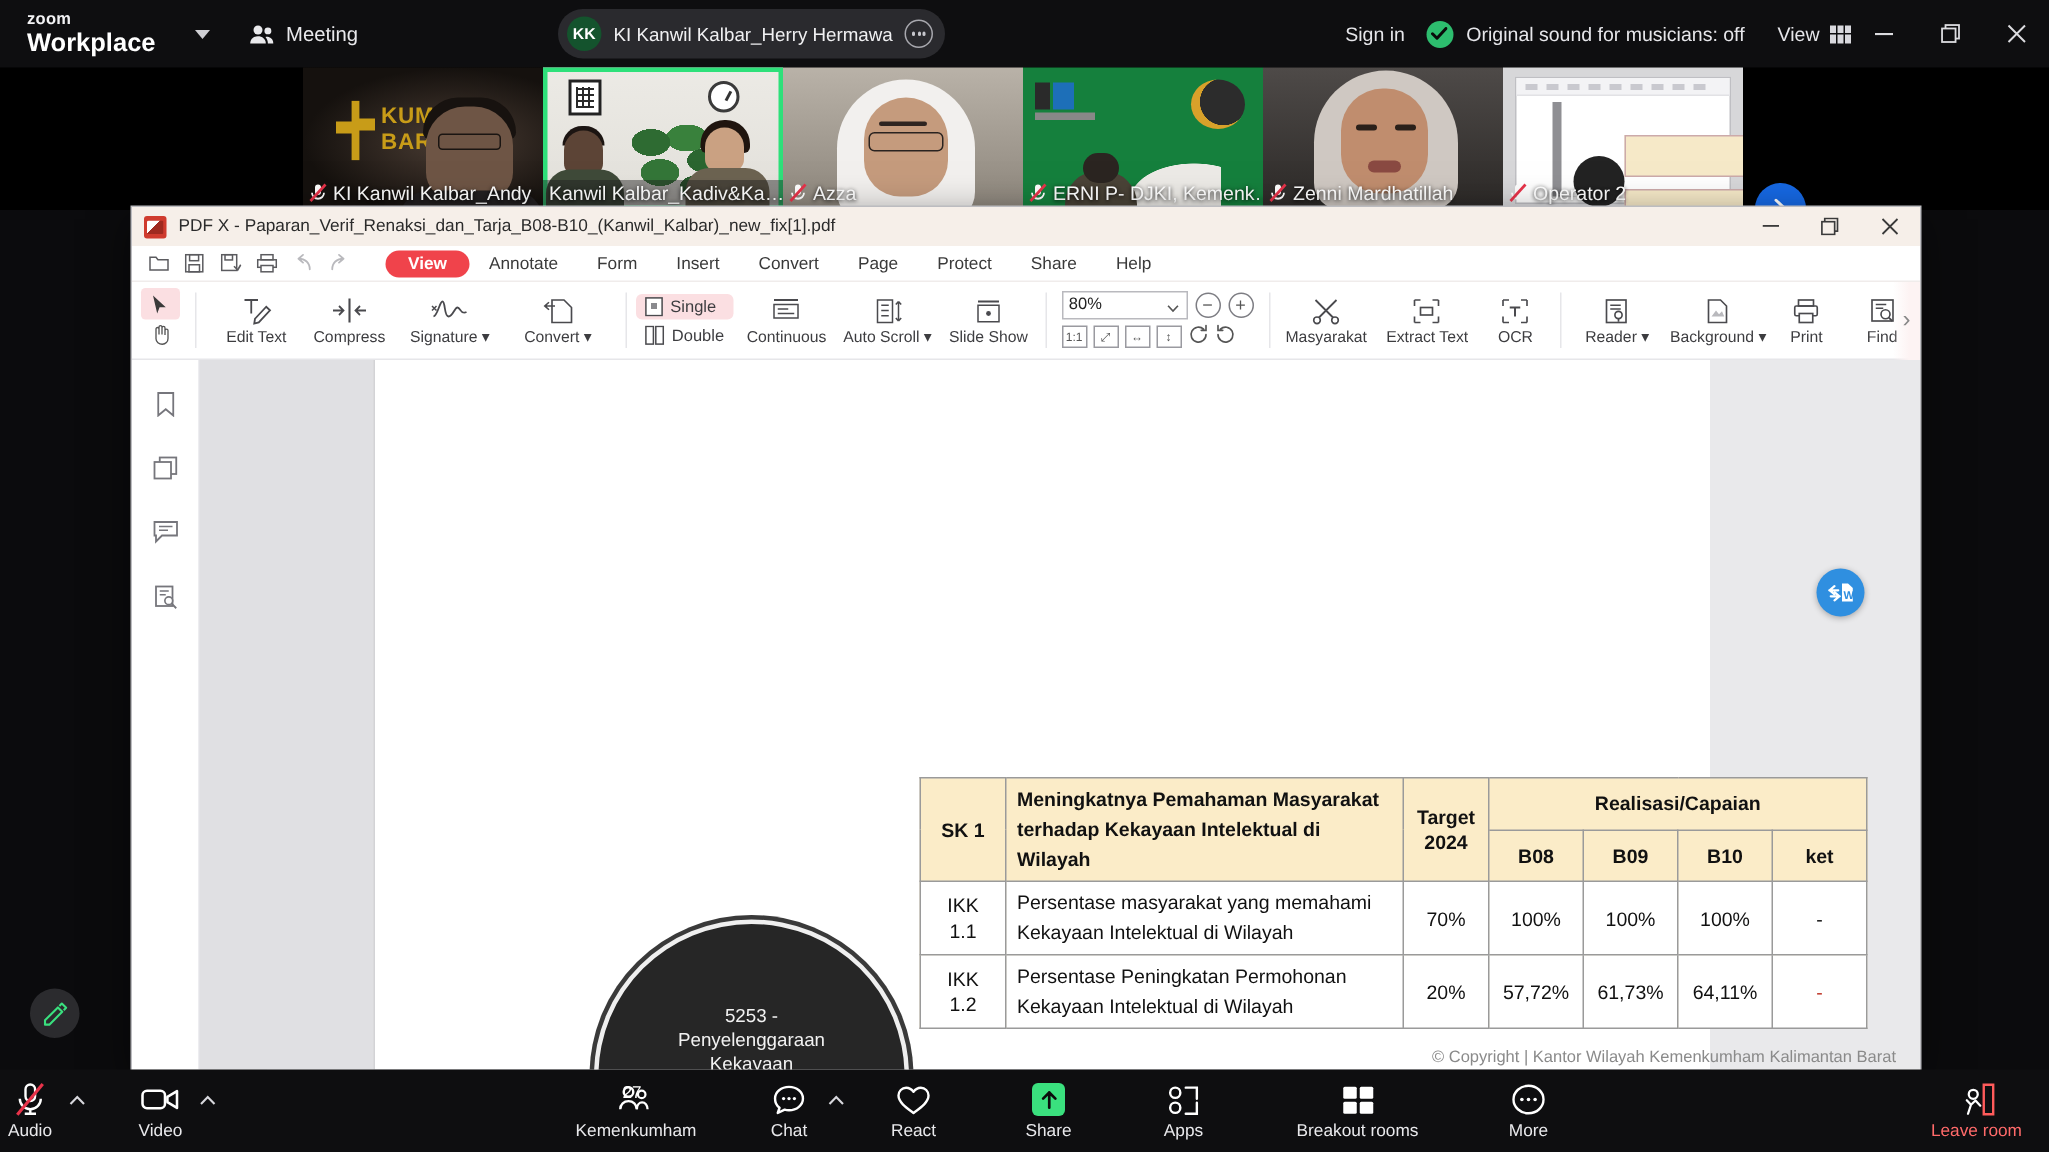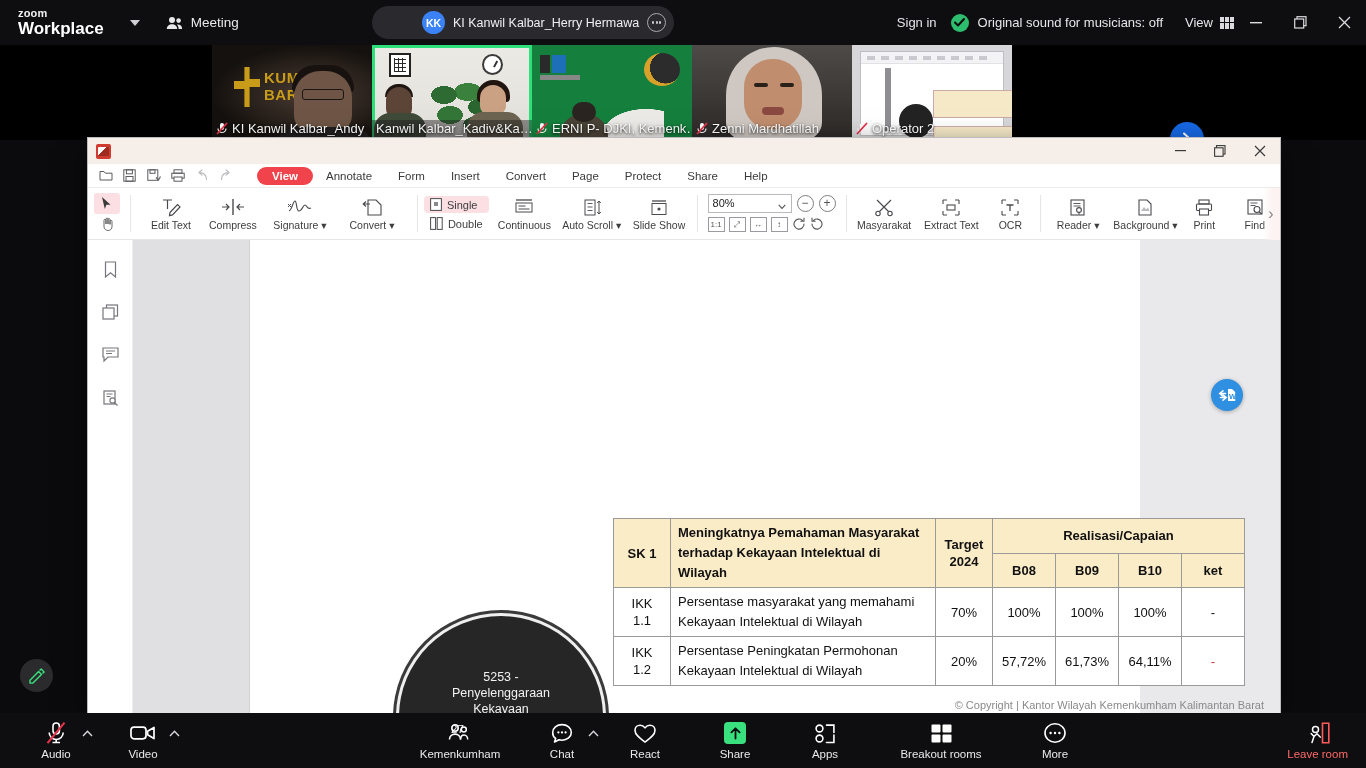--- a/index.html
+++ b/index.html
@@ -28,42 +28,42 @@
   }
   .meeting-btn { display:flex; align-items:center; gap:8px; margin-left: 26px; color:#e9e9ec; font-size:13.5px;}
   .meeting-btn svg { display:block; }
   .meeting-pill {
     position:absolute; left: 372px; top: 6px; height: 33px;
     background: #2a2a2e; border-radius: 17px; display:flex; align-items:center;
     padding: 0 8px 0 6px; gap: 8px;
   }
   .kk-avatar {
     width: 23px; height: 23px; border-radius: 50%;
-    background: #3b82f6; color:#fff; font-size: 10.5px; font-weight: 700;
-    display:flex; align-items:center; justify-content:center;margin-left:44px;
+    background: #14532d; color:#fff; font-size: 10.5px; font-weight: 700;
+    display:flex; align-items:center; justify-content:center;
   }
   .meeting-pill-title { font-size: 12.5px; color: #f0f0f2; white-space: nowrap;}
   .dots-circle {
     width:19px; height:19px; border-radius:50%; border:1.3px solid #a8a8ae;
     display:flex; align-items:center; justify-content:center; gap:1.5px;
   }
   .dots-circle i { width:2.2px; height:2.2px; border-radius:50%; background:#c6c6cc; display:block;}
   .topbar-right { position:absolute; right: 0; top:0; height:45px; display:flex; align-items:center; gap: 0;}
   .signin { font-size: 13px; color:#e6e6ea; margin-right: 14px; }
   .origsound { display:flex; align-items:center; gap:9px; font-size:13px; color:#e6e6ea; }
   .shield-ok { width:18px; height:18px; border-radius:50%; background:#2dbd6e; display:flex; align-items:center; justify-content:center;}
   .shield-ok svg { display:block;}
   .view-btn { display:flex; align-items:center; gap:7px; font-size:13px; color:#e6e6ea; margin-left: 22px; }
   .grid-ico { width:14px; height:12px; display:grid; grid-template-columns: repeat(3,1fr); grid-template-rows: repeat(2,1fr); gap:1.2px;}
   .grid-ico i { background:#d9d9de; display:block; }
   .wctl { width:44px; height:45px; display:flex; align-items:center; justify-content:center; color:#e2e2e6;}
 
   
   .filmstrip { position:absolute; left:0; top:45px; width:1366px; height:95px; background:#000; }
-  .tiles { position:absolute; left: 212px; top: 0; display:flex; height:95px;justify-content:space-between; }
+  .tiles { position:absolute; left: 202px; top: 0; display:flex; height:95px;justify-content:space-between; }
   .tile { position:relative; width:160px; height:95px; overflow:hidden; background:#1b1b1b; }
   .tile.active { outline: 3px solid #2ee07a; outline-offset:-3px; }
   .tile-name {
     position:absolute; left:0; bottom:3px; display:flex; align-items:center; gap:4px;
     padding: 1px 5px 1px 4px; font-size:13px; color:#fff; max-width:100%;
     text-shadow: 0 1px 3px rgba(0,0,0,.95); white-space:nowrap; overflow:hidden;
   }
   .mute-ico { width:12px; height:13px; flex:none; }
   .nav-next {
     position:absolute; right: 162px; top: 77px; width:34px; height:34px; border-radius:50%;
@@ -345,20 +345,36 @@
         <div class="p1h"></div>
         <div class="p1b"></div>
         <div class="p2hr"></div>
         <div class="p2h"></div>
         <div class="p2b"></div>
         <div class="tile-name">
           <span>Kanwil Kalbar_Kadiv&amp;Ka…</span>
         </div>
       </div>
 
+      <div class="tile t3">
+        <div class="hij"></div>
+        <div class="face"></div>
+        <div class="br"></div>
+        <div class="gl"></div>
+        <div class="tile-name">
+          <span class="mute-ico">
+            <svg width="12" height="13" viewBox="0 0 12 13">
+                <rect x="4" y="1" width="4" height="7" rx="2" fill="#fff"></rect>
+                <path d="M2 6.5a4 4 0 0 0 8 0" stroke="#fff" stroke-width="1.2" fill="none"></path>
+                <path d="M1 12L11 1" stroke="#e8334a" stroke-width="1.8"></path>
+              </svg>
+          </span>
+          <span>Azza</span>
+        </div>
+      </div>
 
       <div class="tile t4">
         <div class="lg1"></div>
         <div class="lgt"></div>
         <div class="mas"></div>
         <div class="wav"></div>
         <div class="pers"></div>
         <div class="persh"></div>
         <div class="tile-name">
           <span class="mute-ico">
@@ -427,20 +443,21 @@
       <svg width="11" height="15" viewBox="0 0 11 15">
           <path d="M2 1.5L8.5 7.5 2 13.5" stroke="#fff" stroke-width="2" fill="none" stroke-linecap="round" stroke-linejoin="round"></path>
         </svg>
     </div>
   </div>
 
   <div class="pdfwin">
 
     <div class="pdf-titlebar">
       <span class="pdf-ico"></span>
+      <span class="pdf-title">PDF X - Paparan_Verif_Renaksi_dan_Tarja_B08-B10_(Kanwil_Kalbar)_new_fix[1].pdf</span>
       <div class="pdf-wctl">
         <div>
             <svg width="11" height="2" viewBox="0 0 11 2">
               <rect width="11" height="1.2" fill="#3a3a3a"></rect>
             </svg>
           </div>
         <div>
             <svg width="12" height="12" viewBox="0 0 12 12">
               <rect x="2.5" y="0.6" width="8.5" height="8.5" stroke="#3a3a3a" stroke-width="1.1" fill="none"></rect>
               <rect x="0.6" y="2.8" width="8.5" height="8.5" stroke="#3a3a3a" stroke-width="1.1" fill="#f6efe9"></rect>
@@ -805,21 +822,21 @@
               <path d="M1.5 7.5h6M5 4.8L1.7 7.5 5 10.2" stroke="#fff" stroke-width="1.5" fill="none" stroke-linecap="round" stroke-linejoin="round"></path>
               <path d="M8.5 11.5h-6M5 14.2l3.3-2.7L5 8.8" stroke="#fff" stroke-width="1.5" fill="none" stroke-linecap="round" stroke-linejoin="round"></path>
             </svg>
         </div>
       </div>
     </div>
   </div>
 
   <div class="zoom-bottombar">
 
-    <div class="zb-item" style="margin-left:36px; width:40px;">
+    <div class="zb-item" style="width:40px;">
       <span class="ic">
         <svg width="22" height="24" viewBox="0 0 22 24">
             <rect x="8" y="2" width="6.4" height="11" rx="3.2" stroke="#fff" stroke-width="1.6" fill="none"></rect>
             <path d="M4.2 11.5a7 7 0 0 0 14 0" stroke="#fff" stroke-width="1.6" fill="none"></path>
             <path d="M11.2 18.5V21.5M7.5 21.5h7.5" stroke="#fff" stroke-width="1.6"></path>
             <path d="M2.5 22.2L19.5 1.6" stroke="#e8334a" stroke-width="2.1"></path>
           </svg>
       </span>
       <span>Audio</span>
     </div>

